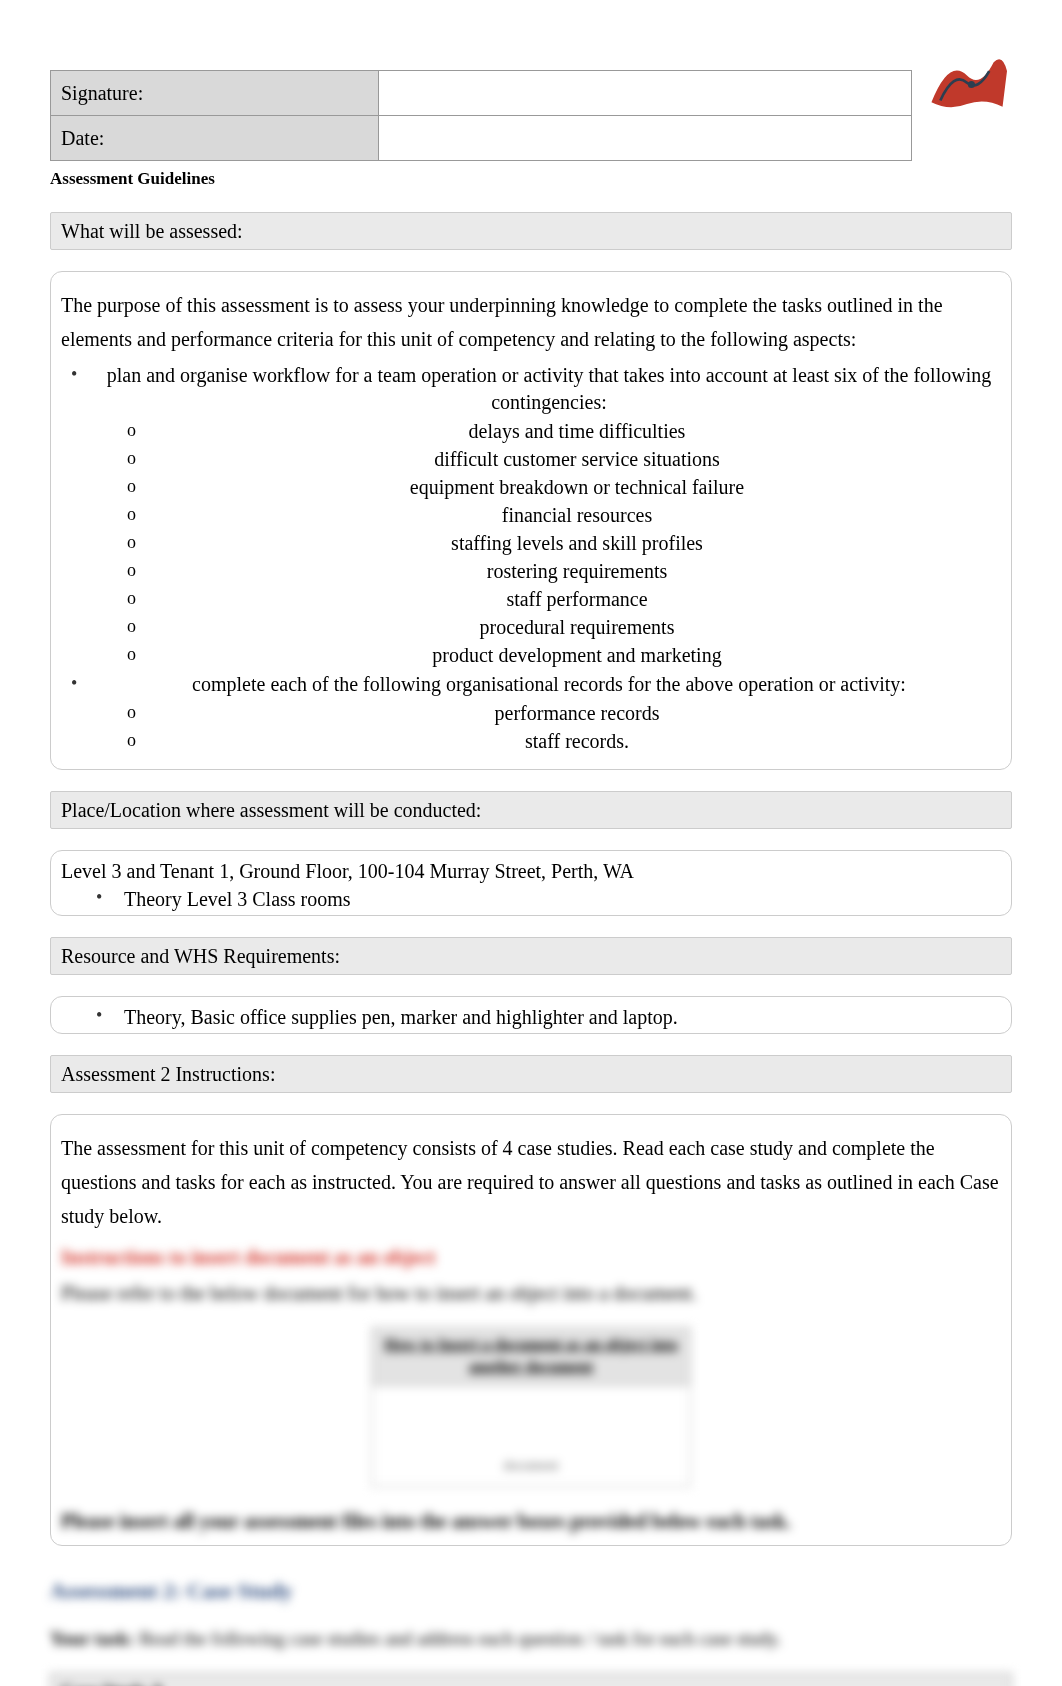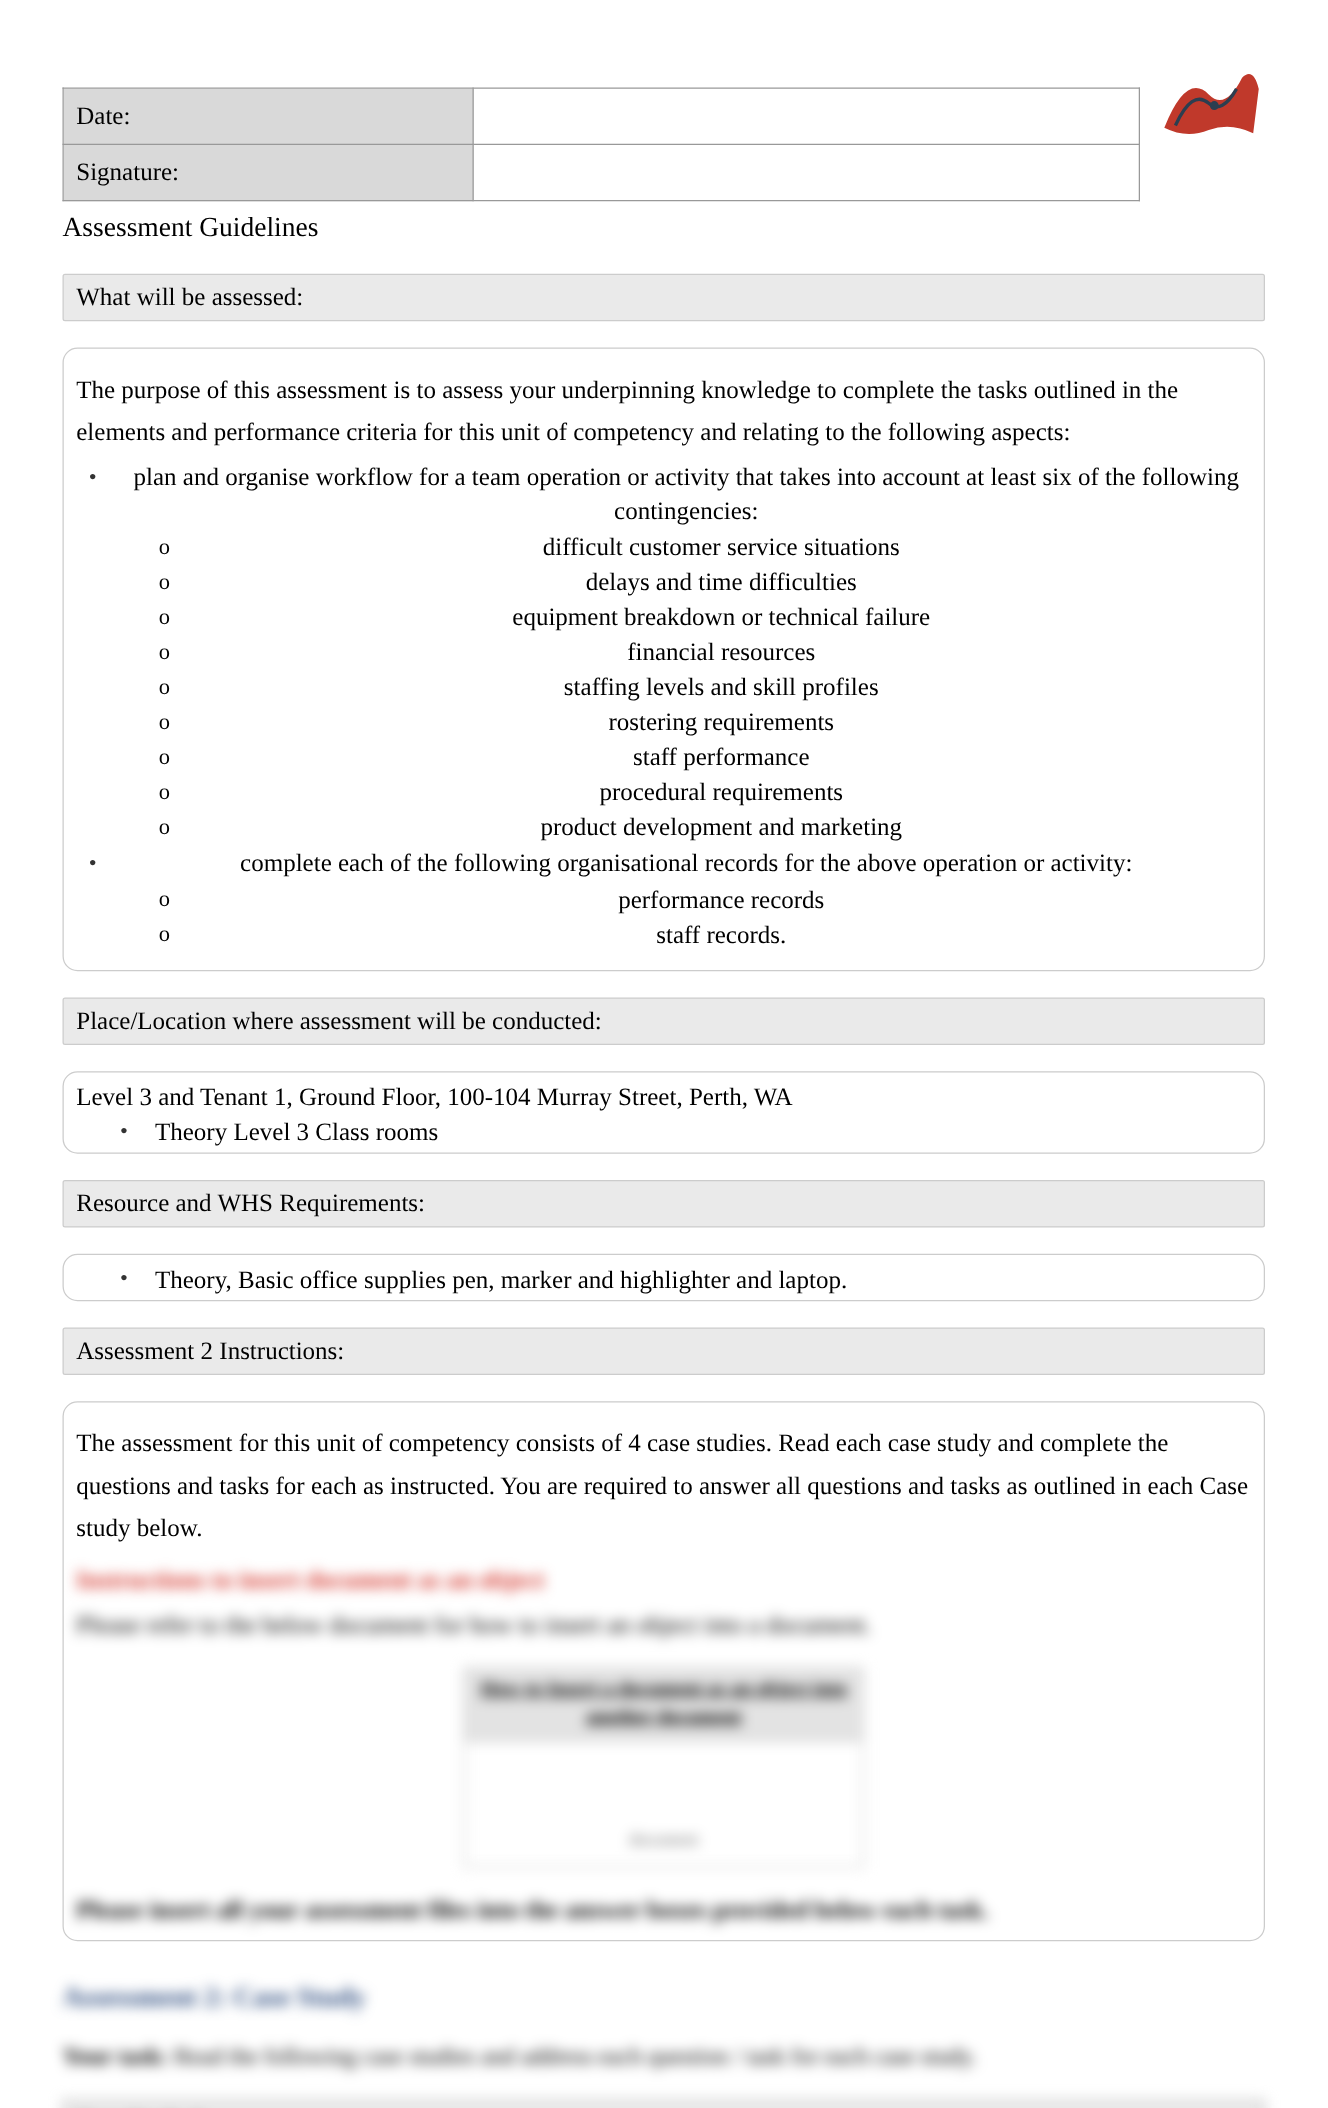--- a/index.html
+++ b/index.html
@@ -46,23 +46,23 @@
       margin-left: auto;
       display: flex;
       align-items: center;
       justify-content: center;
     }
     .logo svg {
       width: 90px;
       height: 80px;
     }
     .section-title {
-      font-size: 22px;
+      font-size: 17px;
       margin: 6px 0 8px 0;
-      font-weight: normal;
+      font-weight: bold;
     }
     .grey-box {
       background: #eaeaea;
       border: 1px solid #ccc;
       padding: 4px 10px;
       margin: 21px 0;
       border-radius: 2px;
     }
     .white-box {
       background: #fff;
@@ -206,25 +206,25 @@
       text-decoration: underline;
     }
   </style>
 </head>
 <body>
 
 <div class="header-row">
   <table class="sig-table">
     <tbody>
         <tr>
-      <td class="label-cell">Date:</td>
+      <td class="label-cell">Signature:</td>
       <td class="value-cell"></td>
     </tr>
     <tr>
-      <td class="label-cell">Signature:</td>
+      <td class="label-cell">Date:</td>
       <td class="value-cell"></td>
     </tr>
   </tbody>
     </table>
   <div class="logo">
     <svg viewBox="0 0 100 90">
       <path d="M10 70 Q30 20 50 40 Q65 55 80 25 Q90 15 95 35 L90 75 Q70 65 50 72 Q30 80 10 70 Z" fill="#c0392b"></path>
       <path d="M20 68 Q35 35 50 48 Q62 58 75 35" stroke="#2c3e50" stroke-width="3" fill="none"></path>
       <circle cx="55" cy="50" r="4" fill="#2c3e50"></circle>
     </svg>
@@ -235,22 +235,22 @@
 
 <div class="grey-box">What will be assessed:</div>
 
 <div class="white-box">
   <p class="para">The purpose of this assessment is to assess your underpinning knowledge to complete the tasks outlined in the elements and performance criteria for this unit of competency and relating to the following aspects:</p>
 
   <ul class="level1">
     <li>
       <span>plan and organise workflow for a team operation or activity that takes into account at least six of the following contingencies:</span>
       <ul class="sub">
+        <li>delays and time difficulties</li>
         <li>difficult customer service situations</li>
-        <li>delays and time difficulties</li>
         <li>equipment breakdown or technical failure</li>
         <li>financial resources</li>
         <li>staffing levels and skill profiles</li>
         <li>rostering requirements</li>
         <li>staff performance</li>
         <li>procedural requirements</li>
         <li>product development and marketing</li>
       </ul>
     </li>
     <li>

